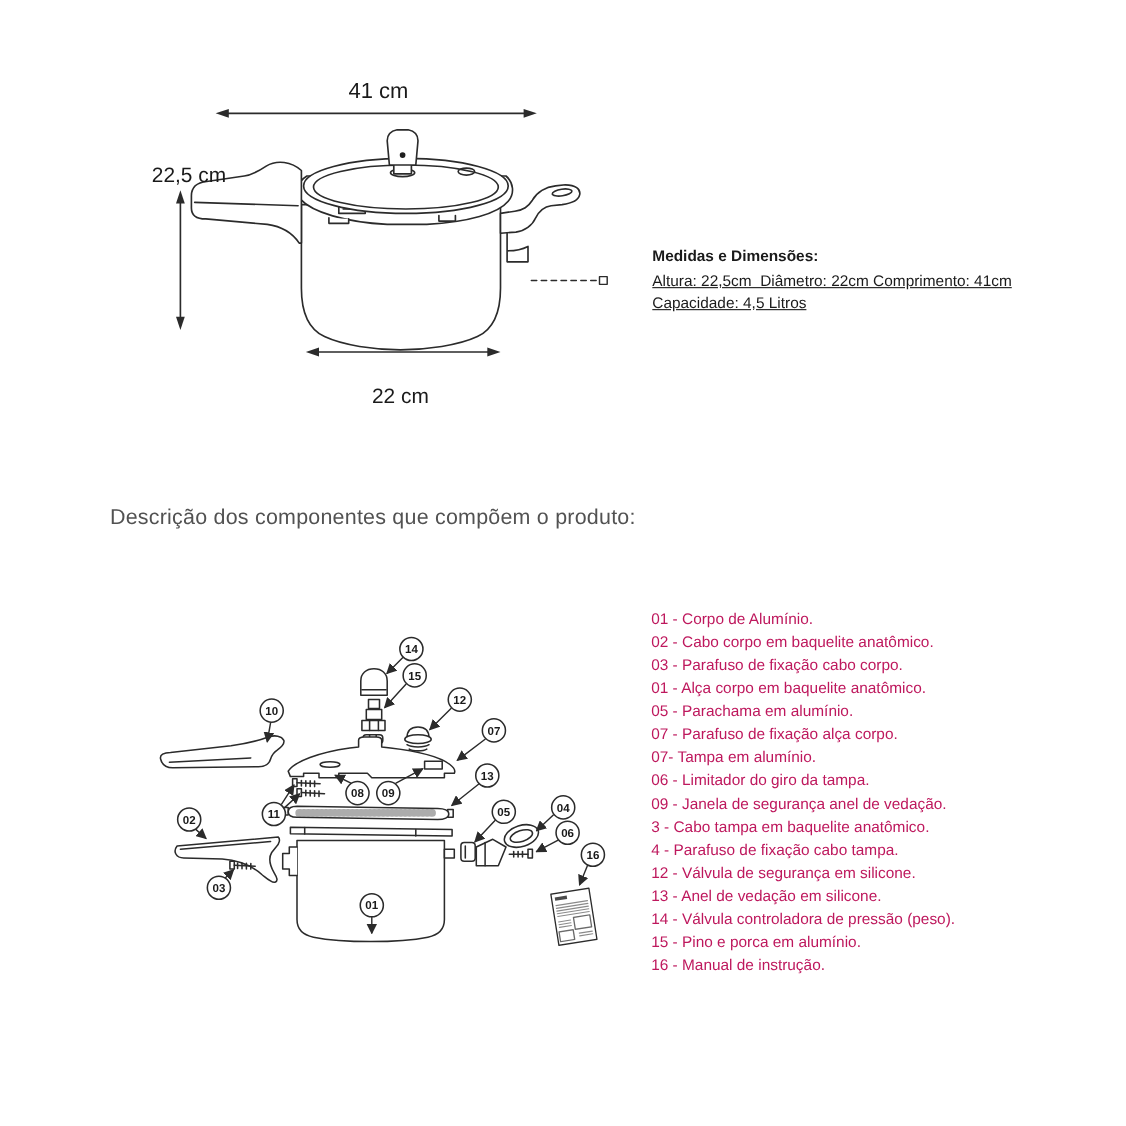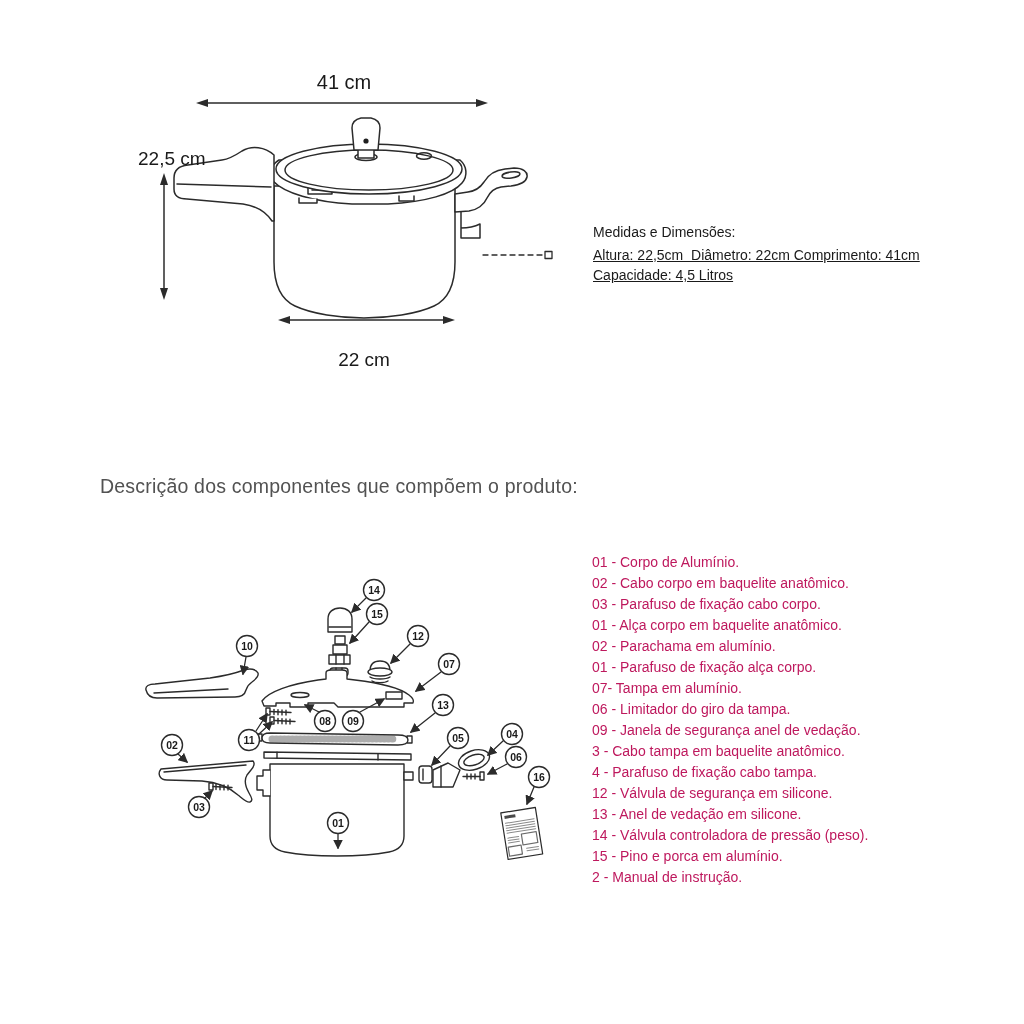--- a/index.html
+++ b/index.html
@@ -5,23 +5,23 @@
   html,body{margin:0;padding:0;background:#ffffff;}
   body{width:1024px;height:1024px;position:relative;overflow:hidden;
        font-family:"Liberation Sans",sans-serif;color:#1f1f1f;}
   .abs{position:absolute;}
   #artwork{position:absolute;left:0;top:0;}
   svg text{font-family:"Liberation Sans",sans-serif;fill:#1a1a1a;}
   .dim-label{font-size:20px;}
   .dim-label-small{font-size:19px;}
   .callout-num{font-size:10.5px;font-weight:bold;}
   .specs{left:593px;top:222px;width:400px;font-size:14px;line-height:20px;color:#1a1a1a;}
-  .specs-title{font-weight:normal;margin-bottom:3px;}
+  .specs-title{font-weight:bold;margin-bottom:3px;}
   .specs-line{white-space:pre-wrap;text-decoration:underline;}
-  .heading{left:100px;top:475px;font-size:19.5px;color:#525252;letter-spacing:.2px;}
+  .heading{left:100px;top:459px;font-size:19.5px;color:#525252;letter-spacing:.2px;}
   .components{left:592px;top:552px;width:420px;font-size:14px;line-height:21px;color:#be185d;}
   .component-item{white-space:pre-wrap;}
 </style>
 </head>
 <body>
 
 <svg id="artwork" width="1024" height="1024" viewBox="0 0 1024 1024">
   <defs>
     <marker id="ah" viewBox="0 0 10 10" refX="8.5" refY="5" markerWidth="7.5" markerHeight="7.5" orient="auto">
       <path d="M0,0 L10,5 L0,10 Z" fill="#2b2b2b"></path>
@@ -272,25 +272,25 @@
   <div class="specs-line">Capacidade: 4,5 Litros</div>
 </div>
 
 <div class="abs heading">Descrição dos componentes que compõem o produto:</div>
 
 <div class="abs components">
   <div class="component-item">01 - Corpo de Alumínio.</div>
   <div class="component-item">02 - Cabo corpo em baquelite anatômico.</div>
   <div class="component-item">03 - Parafuso de fixação cabo corpo.</div>
   <div class="component-item">01 - Alça corpo em baquelite anatômico.</div>
-  <div class="component-item">02 - Parachama em alumínio.</div>
-  <div class="component-item">01 - Parafuso de fixação alça corpo.</div>
+  <div class="component-item">05 - Parachama em alumínio.</div>
+  <div class="component-item">07 - Parafuso de fixação alça corpo.</div>
   <div class="component-item">07- Tampa em alumínio.</div>
   <div class="component-item">06 - Limitador do giro da tampa.</div>
   <div class="component-item">09 - Janela de segurança anel de vedação.</div>
   <div class="component-item">3 - Cabo tampa em baquelite anatômico.</div>
   <div class="component-item">4 - Parafuso de fixação cabo tampa.</div>
   <div class="component-item">12 - Válvula de segurança em silicone.</div>
   <div class="component-item">13 - Anel de vedação em silicone.</div>
   <div class="component-item">14 - Válvula controladora de pressão (peso).</div>
   <div class="component-item">15 - Pino e porca em alumínio.</div>
-  <div class="component-item">2 - Manual de instrução.</div>
+  <div class="component-item">16 - Manual de instrução.</div>
 </div>
 
 </body></html>

